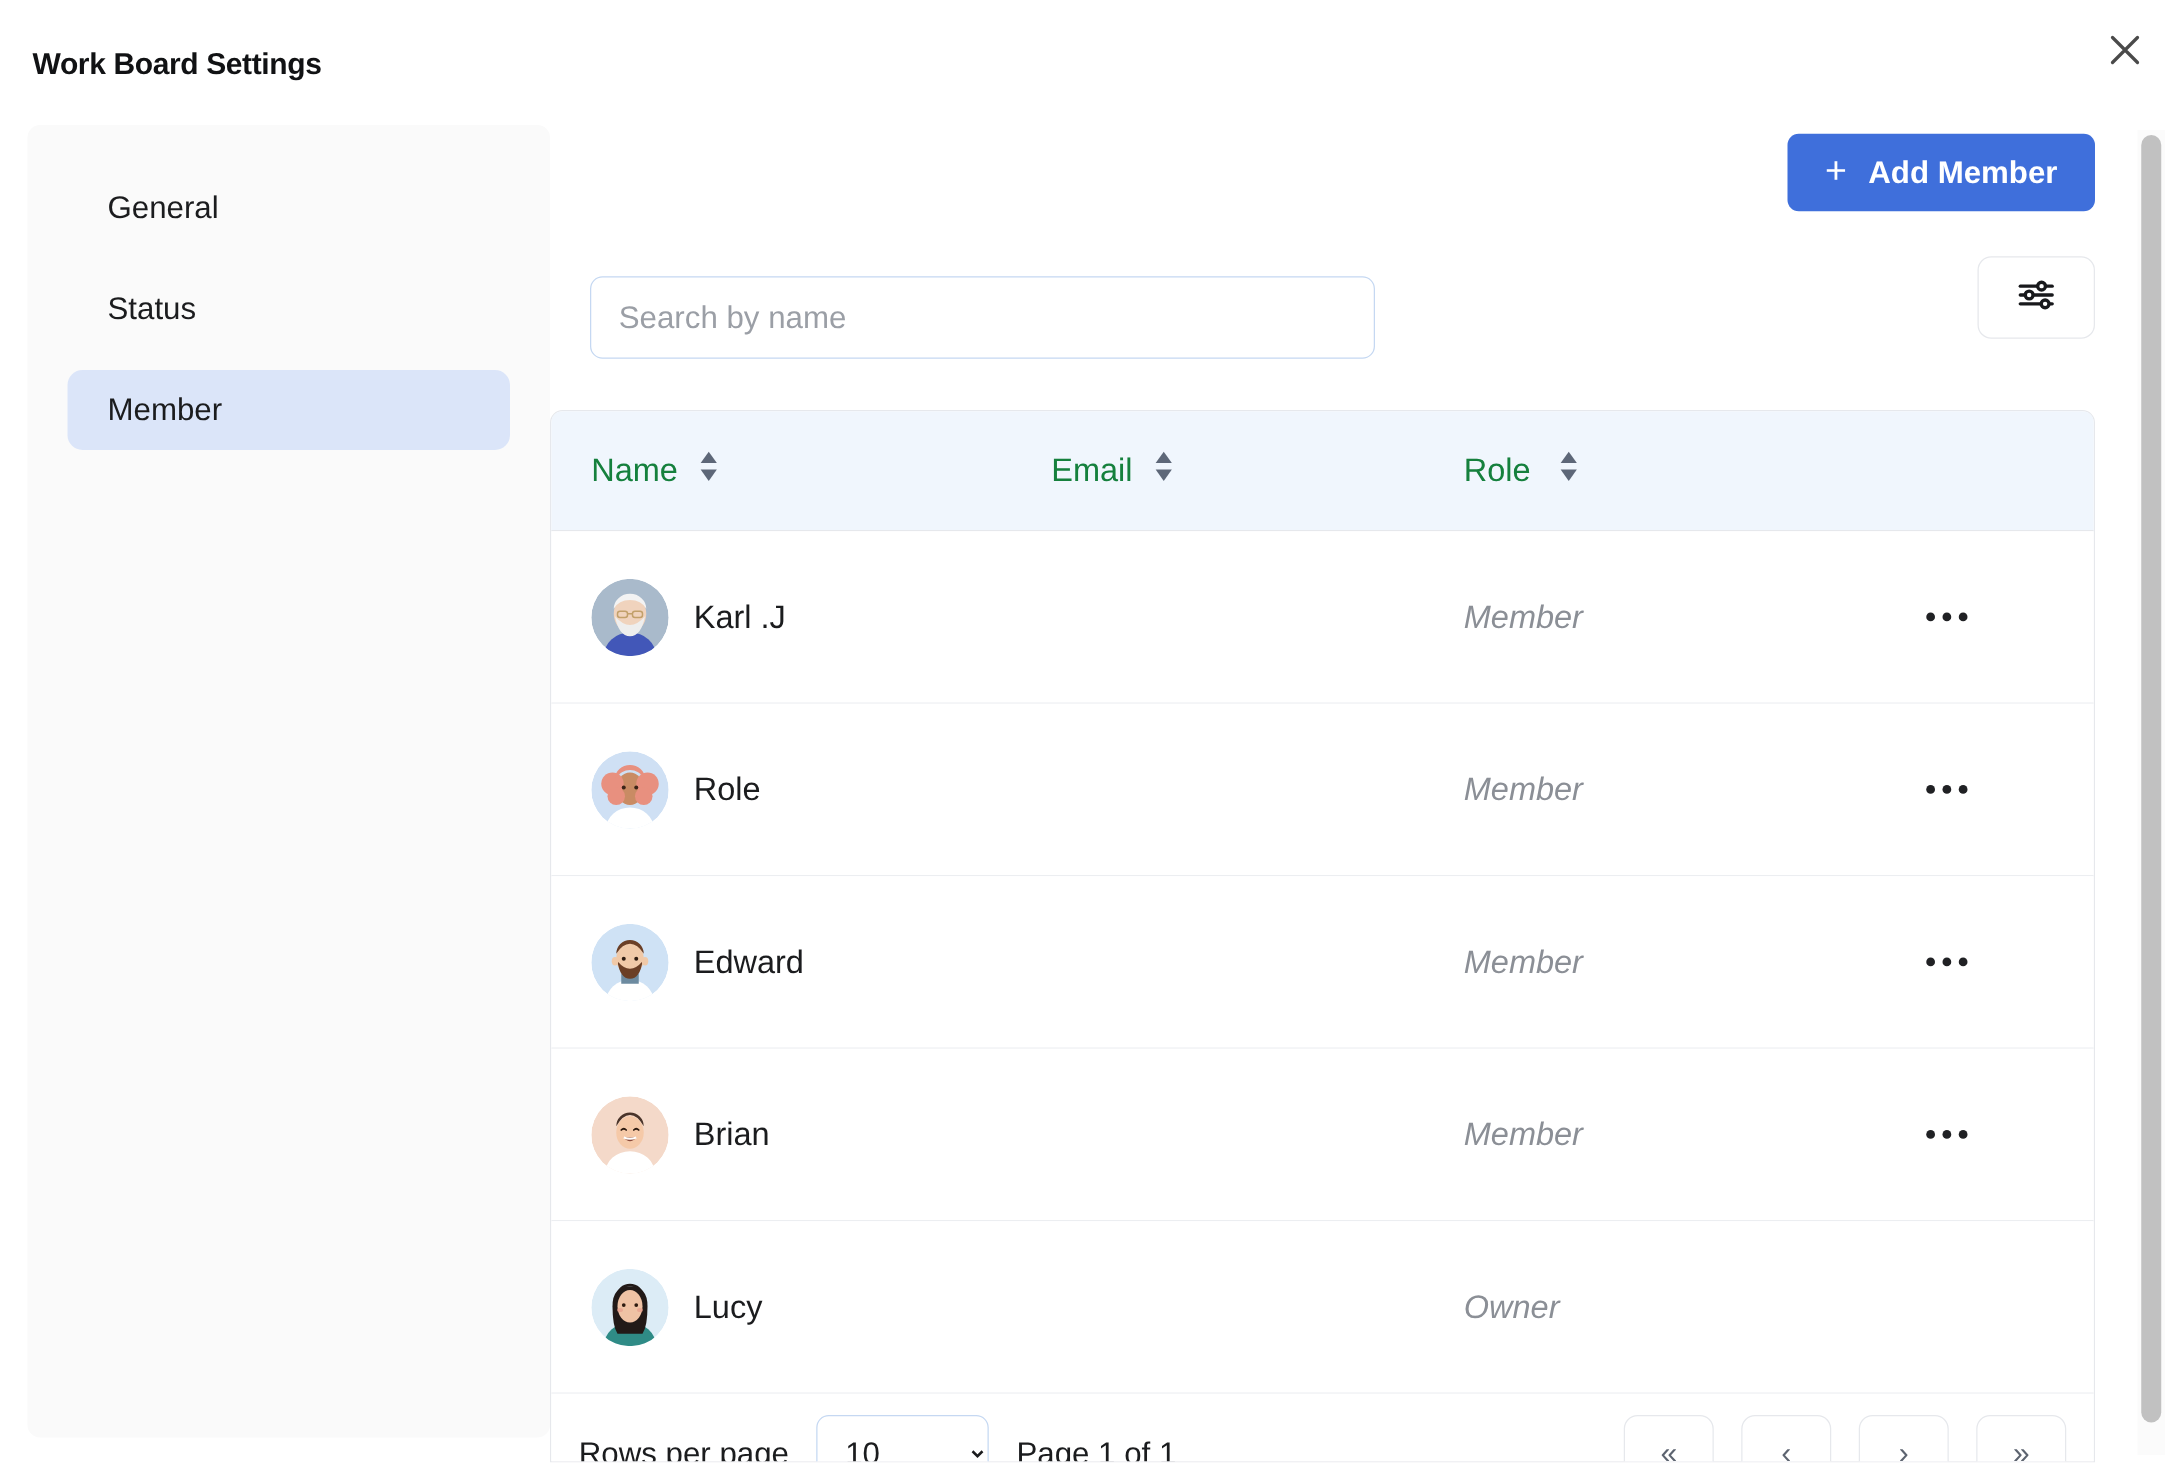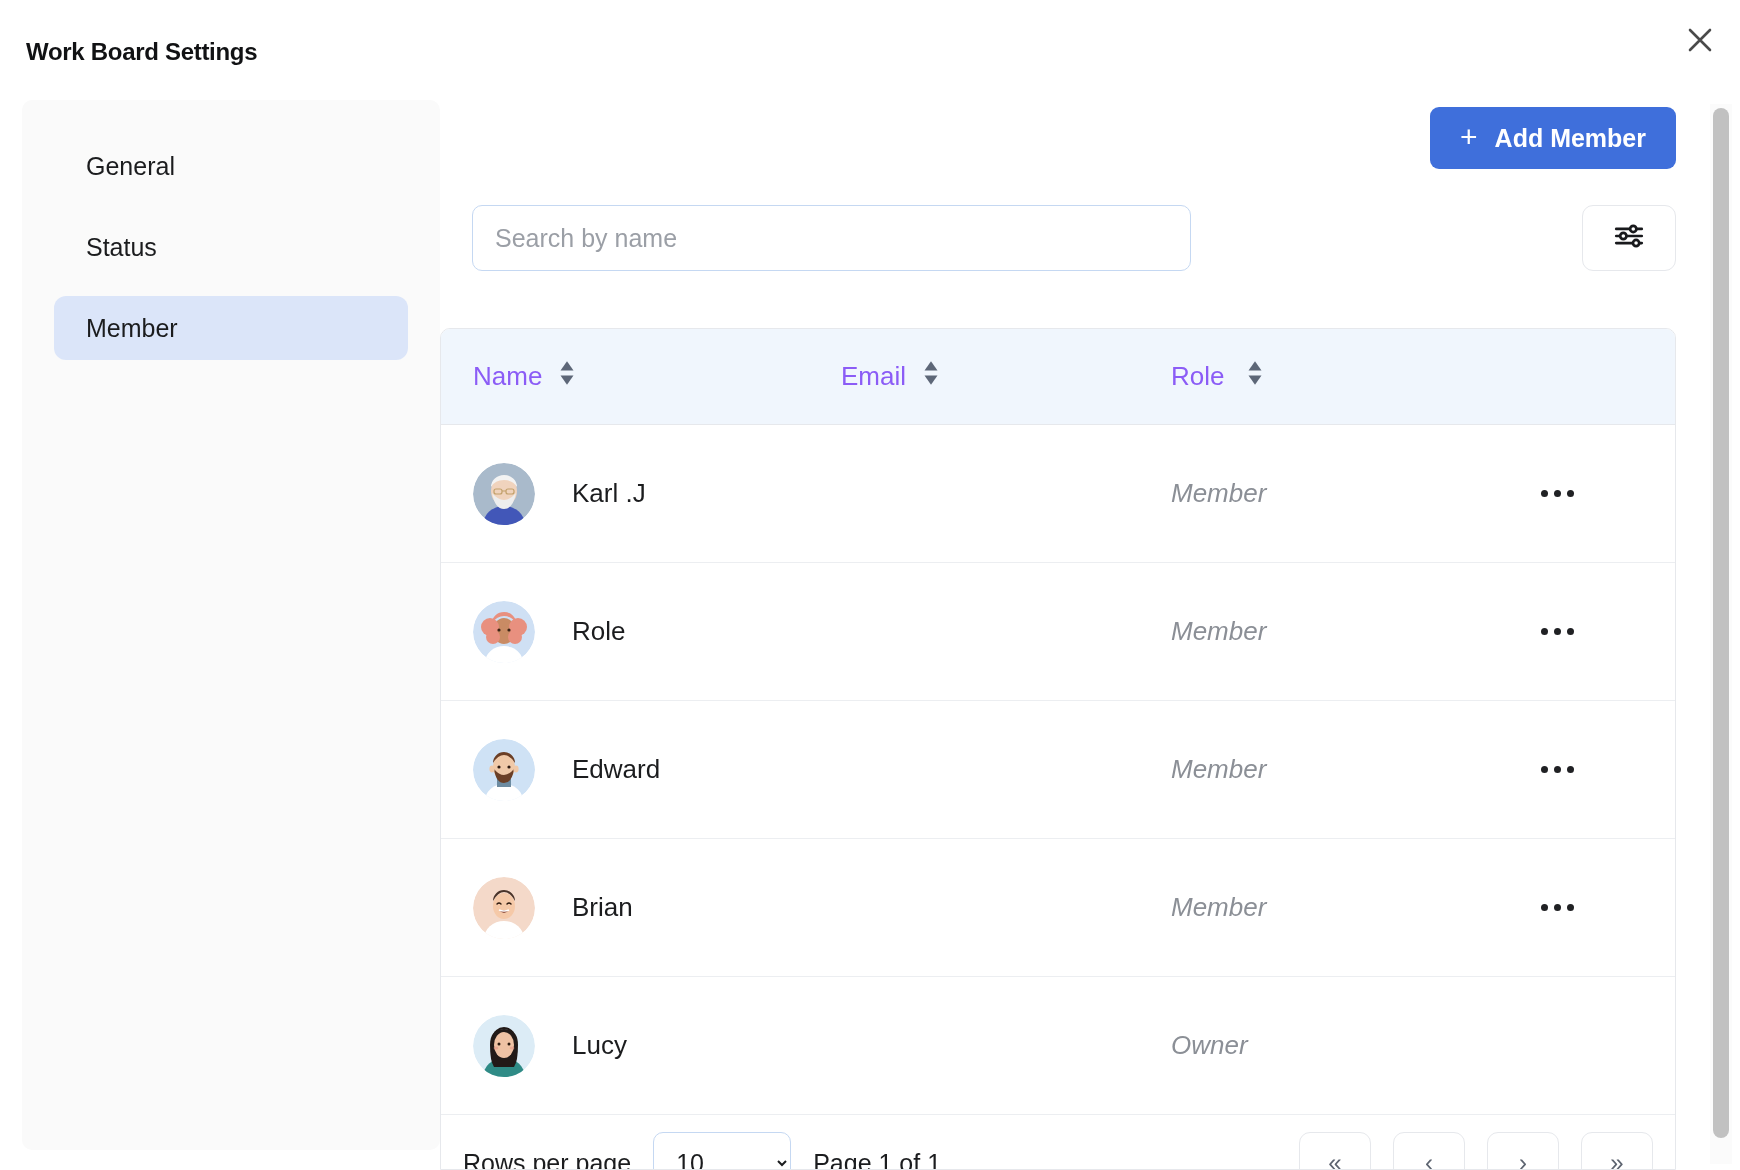--- a/index.html
+++ b/index.html
@@ -107,22 +107,22 @@
   .toolbar {
     position: absolute;
     left: 32px;
     right: 24px;
     top: 105px;
     height: 66px;
   }
   .search-input {
     position: absolute;
     left: 0;
-    top: 0;
-    width: 719px;
+    top: 16px;
+    width: 628px;
     height: 66px;
     border: 1.6px solid #c5d8f2;
     border-radius: 10px;
     padding: 0 22px;
     font-size: 25px;
     color: #1b1c1e;
     background: #fff;
     font-family: "Liberation Sans", sans-serif;
     outline: none;
   }
@@ -160,21 +160,21 @@
     align-items: center;
     height: 96px;
     background: #f0f6fd;
     border-bottom: 1px solid #e6e8ec;
   }
   .th {
     display: flex;
     align-items: center;
     gap: 14px;
     font-size: 26px;
-    color: #8b5cf6;
+    color: #15803d;
     cursor: pointer;
   }
   .col-name   { width: 400px; padding-left: 32px; }
   .col-email  { width: 330px; }
   .col-role   { width: 360px; gap: 20px; }
   .col-act    { flex: 1; }
 
   .sort-ico { display: block; }
 
   .t-row {
@@ -201,21 +201,20 @@
     color: #8b8f96;
   }
   .cell-act {
     flex: 1;
     display: flex;
     align-items: center;
   }
   .member-name {
     font-size: 26px;
     color: #1b1c1e;
-    margin-left: 17px;
   }
 
   .avatar {
     width: 62px;
     height: 62px;
     border-radius: 50%;
     overflow: hidden;
     flex: 0 0 62px;
     position: relative;
   }

